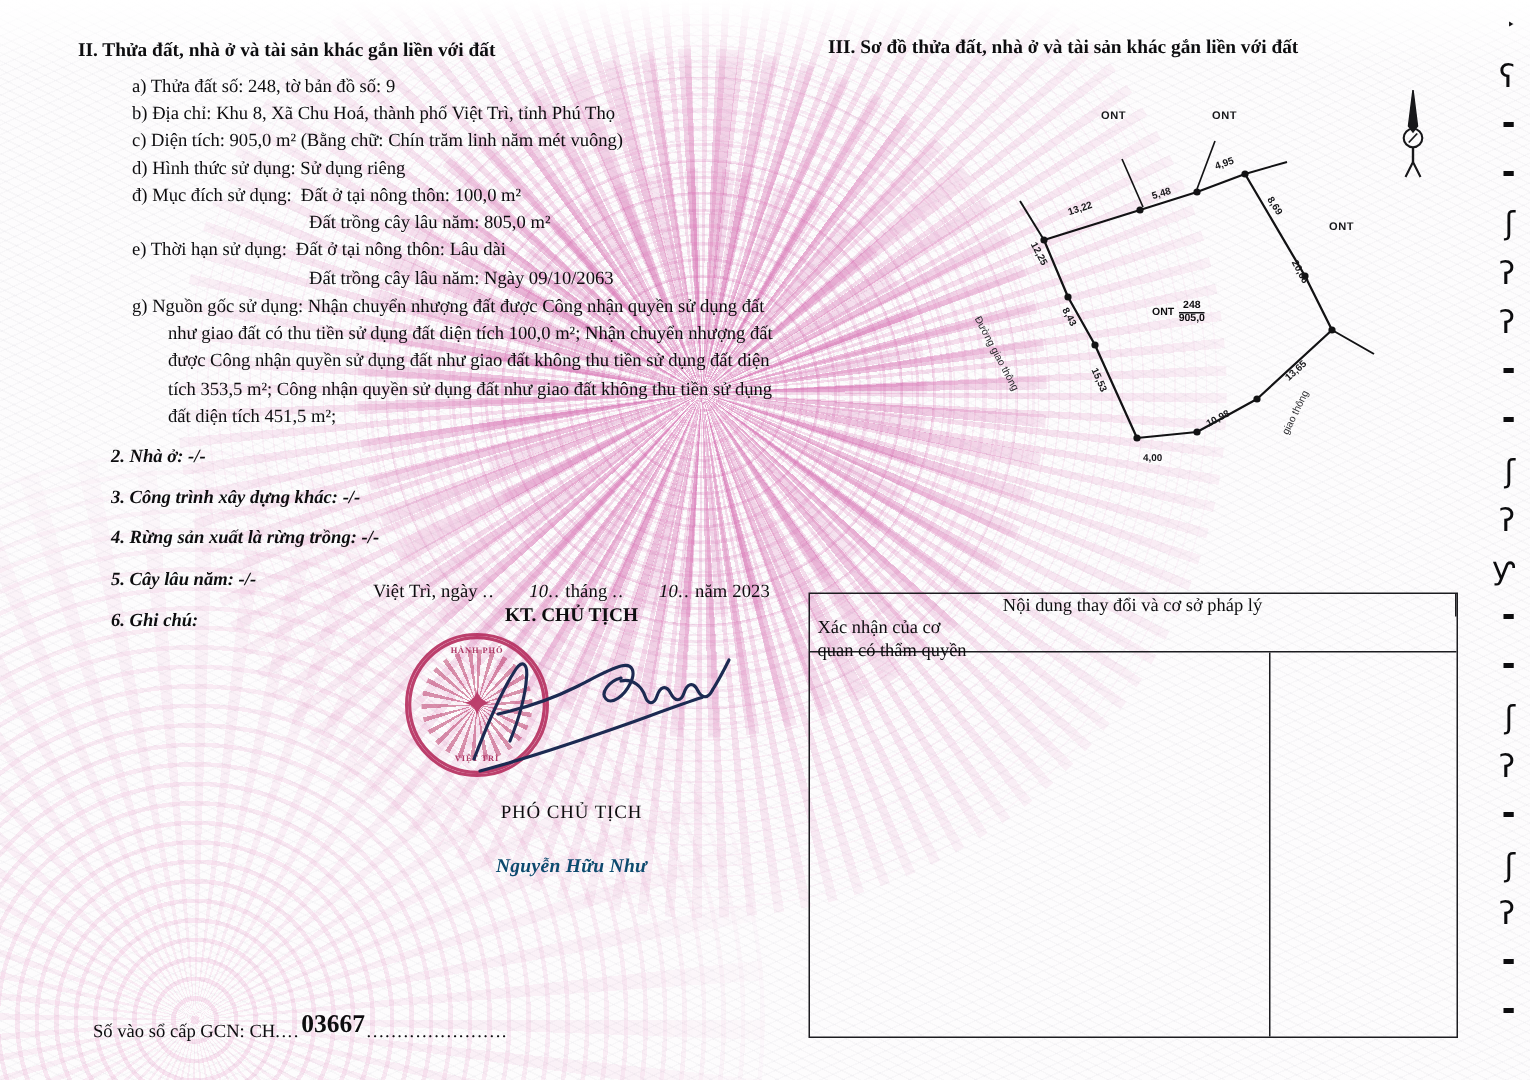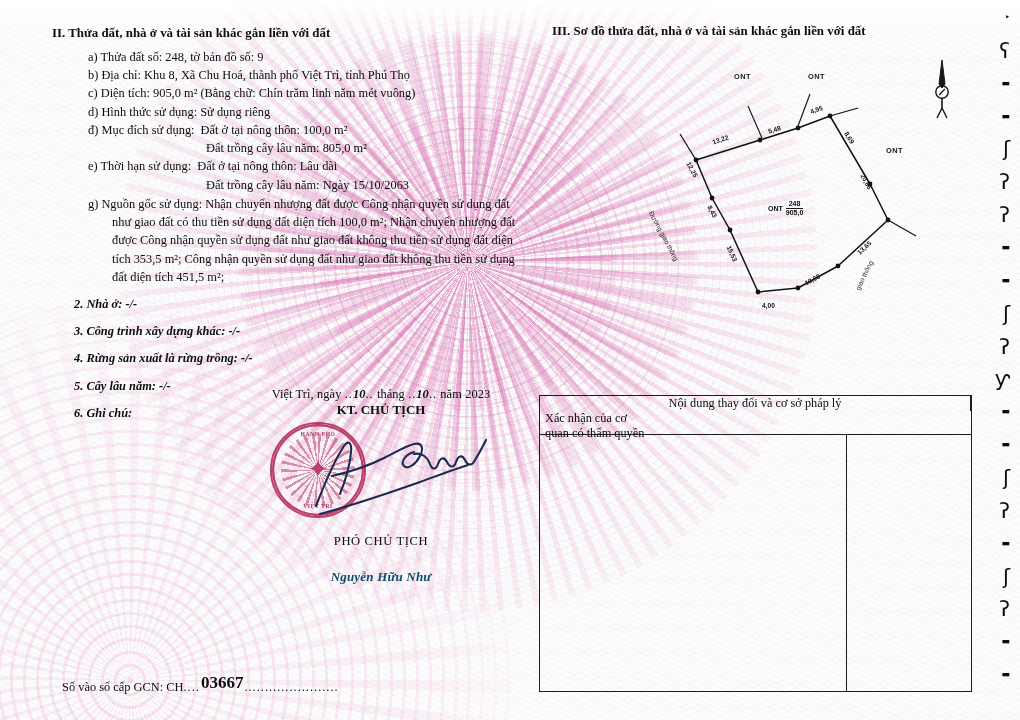--- a/index.html
+++ b/index.html
@@ -113,21 +113,21 @@
   .g-block { margin-left: 36px; text-indent: -24px; padding-left: 24px; margin-top: 1px; }
 
   
   #sign-block {
     position: absolute; left: 236px; top: 387px;
     width: 290px; text-align: center;
     font-size: 12.4px;
   }
   .date-line { letter-spacing: .1px; white-space: nowrap; }
   .dots { letter-spacing: 1px; }
-  .hw { font-style: italic; font-weight: bold; }
+  .hw { font-style: italic; font-weight: normal; margin-left: 23px; }
   .auth1 { font-weight: bold; font-size: 12.9px; margin-top: 5px; letter-spacing: .2px; }
   .auth2 { font-weight: bold; font-size: 12.9px; margin-top: 1px; }
   #stamp-area { position: relative; height: 118px; margin-top: 2px; }
   .stamp {
     position: absolute; left: 34px; top: 2px;
     width: 96px; height: 96px; border-radius: 50%;
     border: 2.4px solid #b4285a;
     box-shadow: inset 0 0 0 2.2px #b4285a;
     opacity: .88;
   }
@@ -262,21 +262,21 @@
   <div class="kv">
     <span class="k">đ) Mục đích sử dụng:</span>
     <span class="v">Đất ở tại nông thôn: 100,0 m²</span>
   </div>
   <div class="cont">Đất trồng cây lâu năm: 805,0 m²</div>
 
   <div class="kv">
     <span class="k">e) Thời hạn sử dụng:</span>
     <span class="v">Đất ở tại nông thôn: Lâu dài</span>
   </div>
-  <div class="cont">Đất trồng cây lâu năm: Ngày 15/10/2063</div>
+  <div class="cont">Đất trồng cây lâu năm: Ngày 09/10/2063</div>
 
   <div class="g-block">g) Nguồn gốc sử dụng: Nhận chuyển nhượng đất được Công nhận quyền sử dụng đất như giao đất có thu tiền sử dụng đất diện tích 100,0 m²; Nhận chuyển nhượng đất được Công nhận quyền sử dụng đất như giao đất không thu tiền sử dụng đất diện tích 353,5 m²; Công nhận quyền sử dụng đất như giao đất không thu tiền sử dụng đất diện tích 451,5 m²;</div>
 
   <div class="numline">2. Nhà ở: -/-</div>
   <div class="numline">3. Công trình xây dựng khác: -/-</div>
   <div class="numline">4. Rừng sản xuất là rừng trồng: -/-</div>
   <div class="numline">5. Cây lâu năm: -/-</div>
   <div class="numline">6. Ghi chú:</div>
 </div>
 

